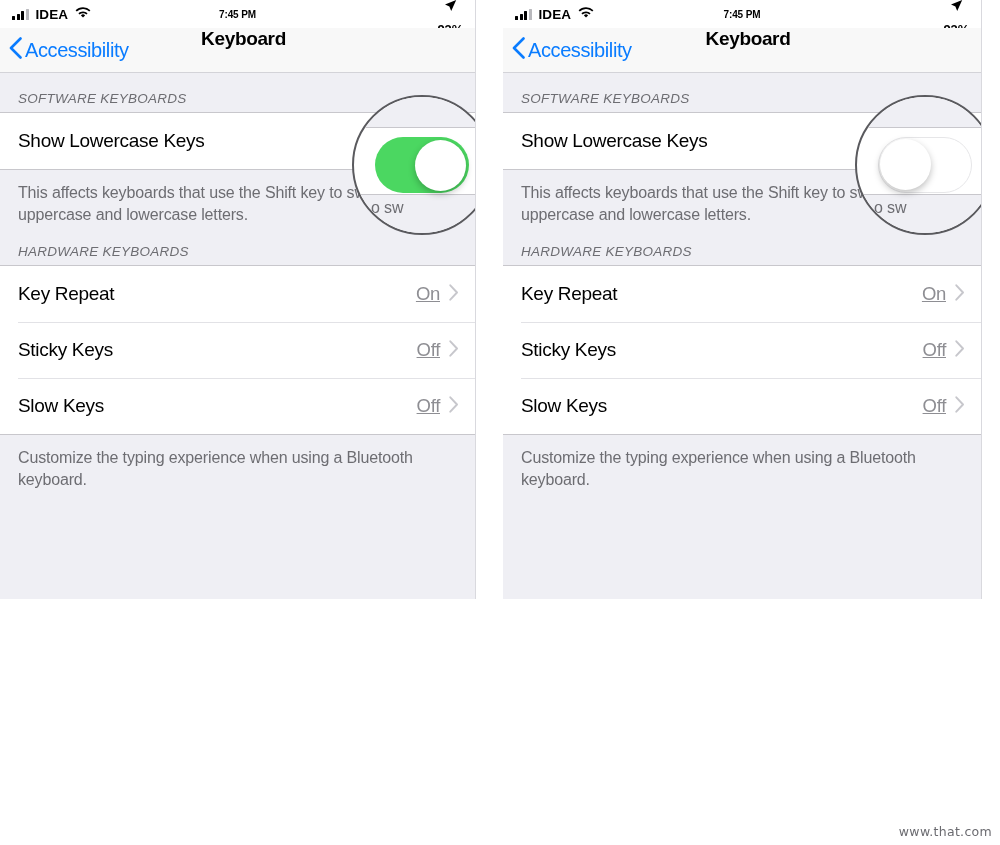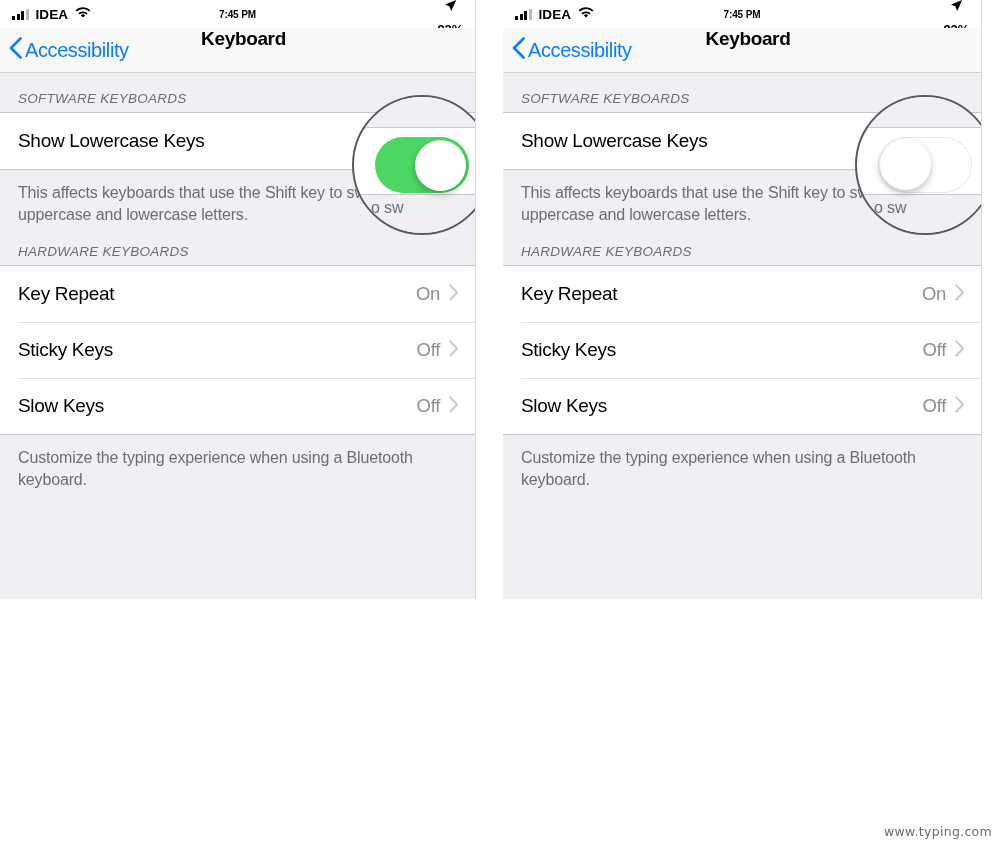--- a/index.html
+++ b/index.html
@@ -198,20 +198,21 @@
   .row-right {
     margin-left: auto;
     display: flex;
     align-items: center;
     gap: 9px;
   }
   .row-value {
     font-size: 18.5px;
     color: #8e8e93;
     letter-spacing: -0.3px;
+    text-decoration: underline;
   }
   .chev-right { display: block; }
 
   
   .switch {
     position: relative;
     width: 51px;
     height: 31px;
     border-radius: 16px;
     transition: none;
@@ -549,14 +550,14 @@
       <div class="mag-hair-top"></div>
       <div class="mag-stripe-bottom"></div>
       <div class="mag-hair-bottom"></div>
       <div class="big-switch off">
           <span class="bknob"></span>
         </div>
       <div class="mag-text">o sw</div>
     </div>
   </div>
 
-  <div class="watermark">www.typing.com</div>
+  <div class="watermark">www.that.com</div>
 </div>
 
 </body></html>

